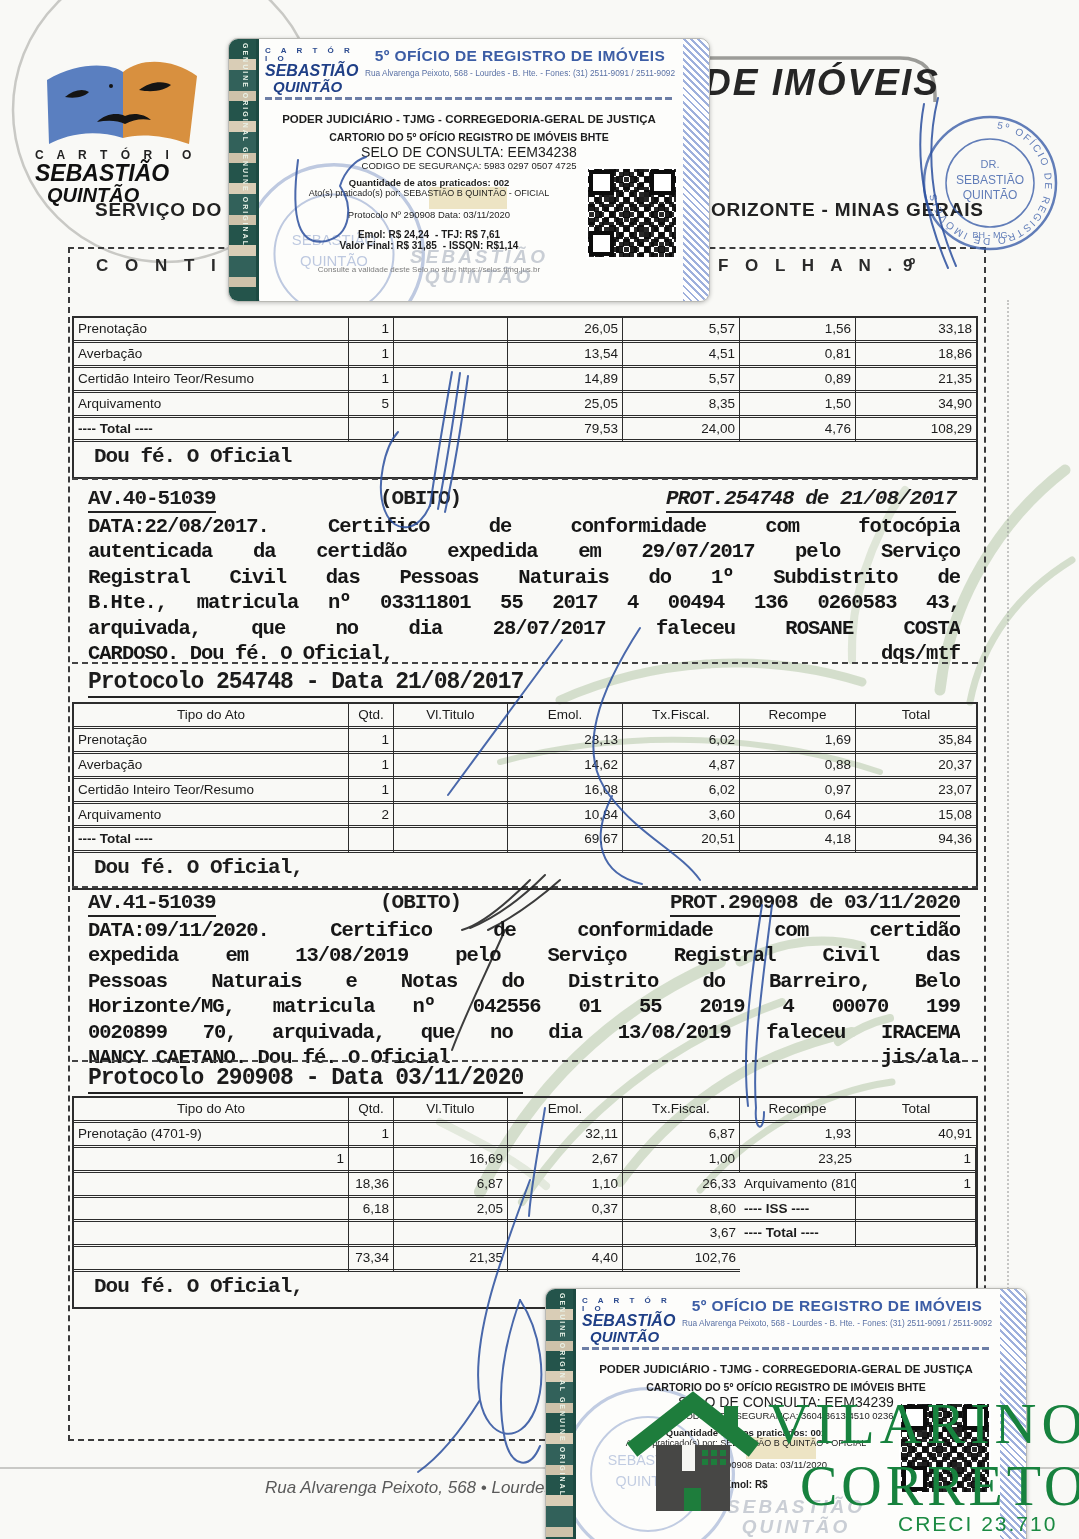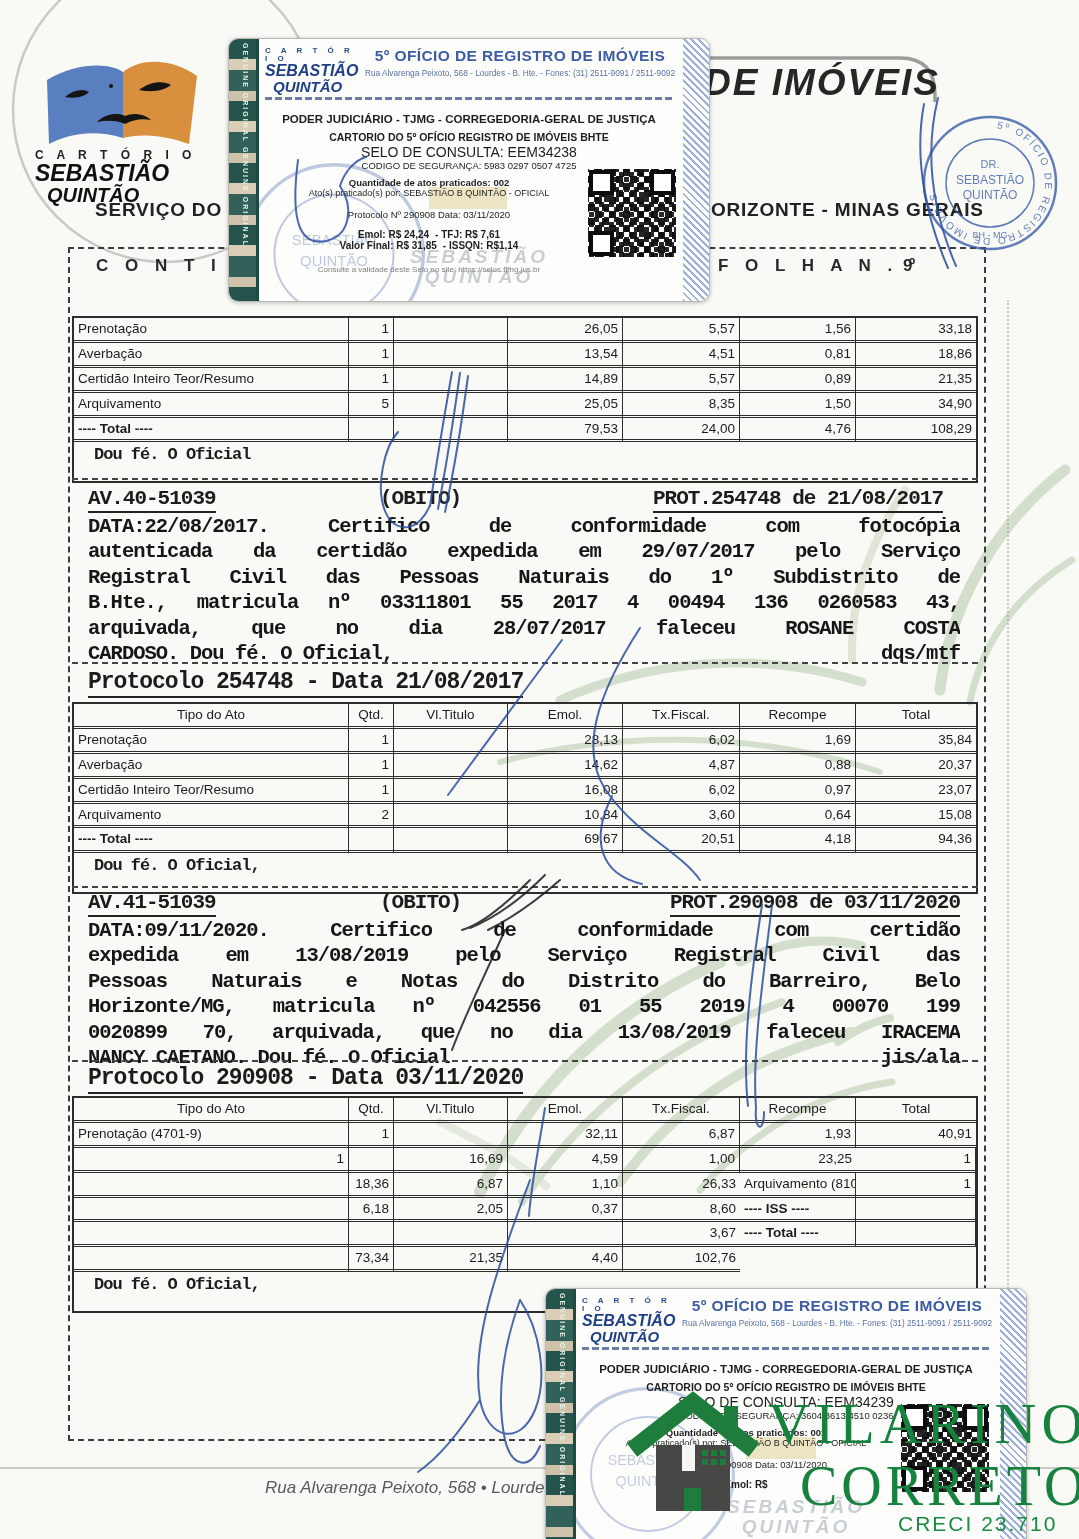--- a/index.html
+++ b/index.html
@@ -24,21 +24,21 @@
   
   .feetable{display:grid;grid-template-columns:275px 45px 114px 115px 117px 116px 120px;
             border:2px solid #2d2d2d;background:transparent;}
   .feetable .c{border-right:1px solid #2d2d2d;border-bottom:3px double #2d2d2d;
                font-size:13.5px;padding:3px 4px 2px 4px;white-space:nowrap;overflow:hidden;line-height:1.25;}
   .feetable .c.wrap{white-space:normal;line-height:1.15;}
   .feetable .c.num{text-align:right;}
   .feetable .c.ctr{text-align:center;}
   .feetable .c.lastcol{border-right:none;}
   .feetable .attest{grid-column:1/-1;border-bottom:none;font-family:"Liberation Mono","DejaVu Sans Mono",monospace;
-                    font-size:17px;font-weight:bold;padding:3px 0 17px 20px;letter-spacing:-1px;}
+                    font-size:21px;font-weight:bold;padding:3px 0 9px 20px;letter-spacing:-1px;}
   .heading-proto{font-family:"Liberation Mono","DejaVu Sans Mono",monospace;font-weight:bold;font-size:23px;
                  letter-spacing:-1px;border-bottom:2px solid #222;padding-bottom:1px;display:inline-block;white-space:nowrap;}
 
   
   .av-head{height:27px;font-family:"Liberation Mono","DejaVu Sans Mono",monospace;font-weight:bold;font-size:21px;letter-spacing:-1px;}
   .av-head .u{border-bottom:2px solid #222;padding-bottom:1px;}
   .av-par{font-family:"Liberation Mono","DejaVu Sans Mono",monospace;font-size:20.5px;font-weight:bold;
           letter-spacing:-1px;line-height:25.4px;color:#161616;}
   .av-par .jline{text-align:justify;text-align-last:justify;height:25.4px;overflow:hidden;}
   .av-par .lastline{display:flex;justify-content:space-between;height:25.4px;}
@@ -192,21 +192,21 @@
     <div class="c num lastcol">108,29</div>
 
     <div class="attest">Dou fé. O Oficial</div>
   </div>
 
   <div class="abs sep" style="top:478px;z-index:2;"></div>
 
   <div class="abs av-head" style="left:88px;top:487px;width:872px;z-index:2;">
     <span class="u abs" style="left:0;">AV.40-51039</span>
     <span class="abs" style="left:292px;">(OBITO)</span>
-    <span class="u abs" style="right:17px;">PROT.254748 de 21/08/2017</span>
+    <span class="u abs" style="right:4px;font-style:italic;">PROT.254748 de 21/08/2017</span>
   </div>
   <div class="abs av-par" style="left:88px;top:514px;width:872px;z-index:2;">
     <div class="jline">DATA:22/08/2017. Certifico de conformidade com fotocópia</div>
     <div class="jline">autenticada da certidão expedida em 29/07/2017 pelo Serviço</div>
     <div class="jline">Registral Civil das Pessoas Naturais do 1º Subdistrito de</div>
     <div class="jline">B.Hte., matricula nº 03311801 55 2017 4 00494 136 0260583 43,</div>
     <div class="jline">arquivada, que no dia 28/07/2017 faleceu ROSANE COSTA</div>
     <div class="lastline">
       <span>CARDOSO. Dou fé. O Oficial,</span>
       <span>dqs/mtf</span>
@@ -303,21 +303,21 @@
     <div class="c num">1</div>
     <div class="c"></div>
     <div class="c num">32,11</div>
     <div class="c num">6,87</div>
     <div class="c num">1,93</div>
     <div class="c num lastcol">40,91</div>
 
     <div class="c num">1</div>
     <div class="c"></div>
     <div class="c num">16,69</div>
-    <div class="c num">4,59</div>
+    <div class="c num">2,67</div>
     <div class="c num">1,00</div>
     <div class="c num lastcol">23,25</div>
 
     <div class="c num">1</div>
     <div class="c"></div>
     <div class="c num">18,36</div>
     <div class="c num">6,87</div>
     <div class="c num">1,10</div>
     <div class="c num lastcol">26,33</div>
 

